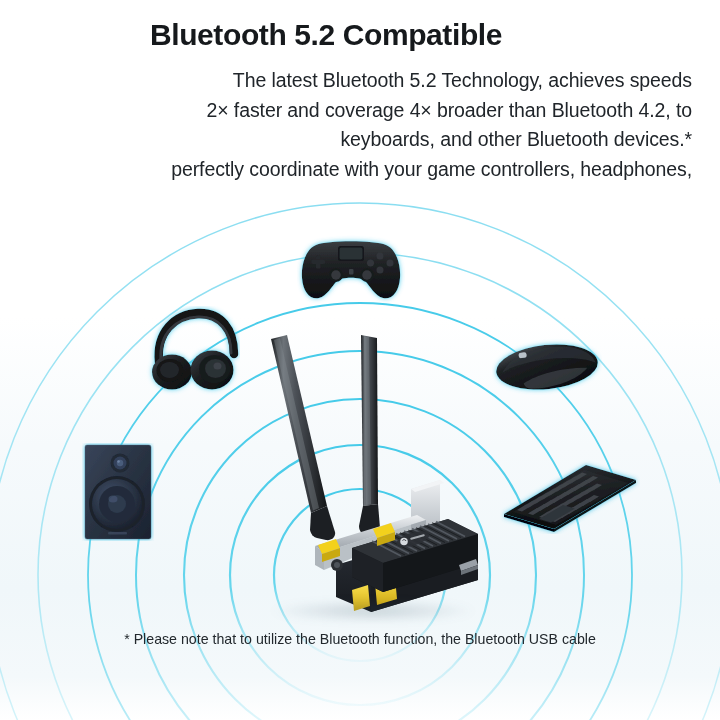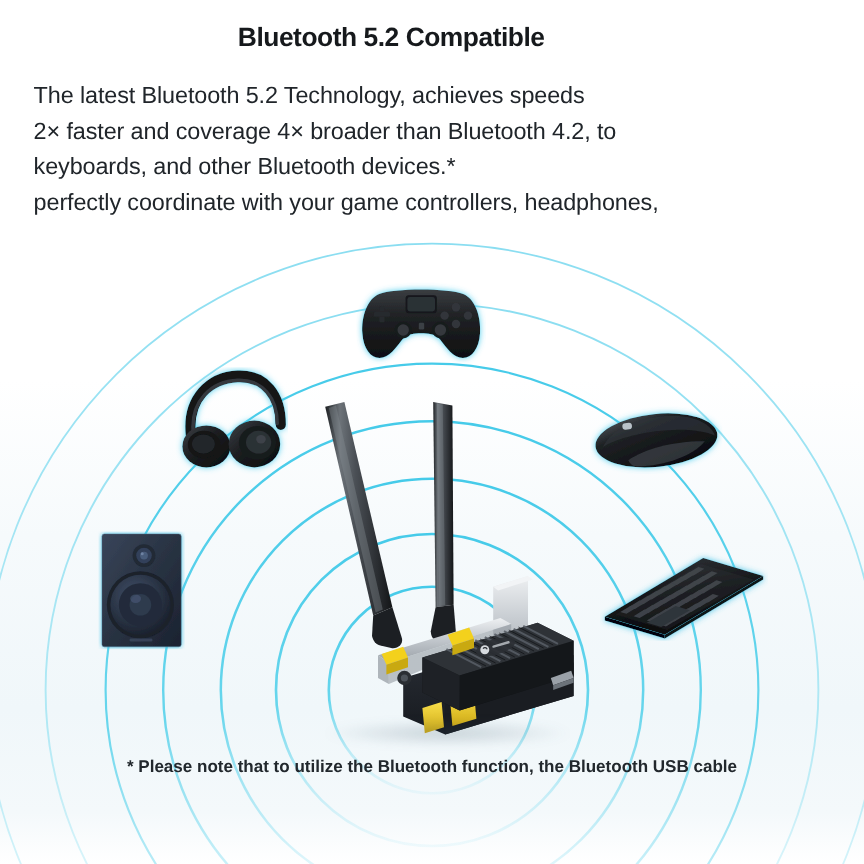--- a/index.html
+++ b/index.html
@@ -13,38 +13,37 @@
     position:relative;
     width:720px;height:720px;
     background:linear-gradient(180deg,#ffffff 0%,#ffffff 44%,#f6fafc 62%,#f0f7fa 82%,#f4f9fb 94%,#ffffff 100%);
     overflow:hidden;
   }
 
   
   .title{
     position:absolute;top:18px;left:0;width:652px;
     text-align:center;
-    font-size:22px;font-weight:bold;letter-spacing:-0.4px;
+    font-size:30px;font-weight:bold;letter-spacing:-0.4px;
     color:#16191c;
     line-height:1.15;
   }
   .subtitle{
     position:absolute;top:66px;left:28px;width:664px;
-    text-align:left;
+    text-align:right;
     font-size:19.5px;font-weight:normal;
     color:#20252a;
     line-height:1.52;
     letter-spacing:-0.1px;
   }
   .footnote{
     position:absolute;top:628px;left:40px;width:640px;
     text-align:center;
     font-size:14.2px;color:#22282d;
     line-height:1.55;
-    font-weight:bold;
   }
 
   
   .arcs{position:absolute;left:0;top:0;width:720px;height:720px;}
 
   
   .dev{position:absolute;}
 
   
   #controller{left:297px;top:232px;width:108px;height:72px;}

